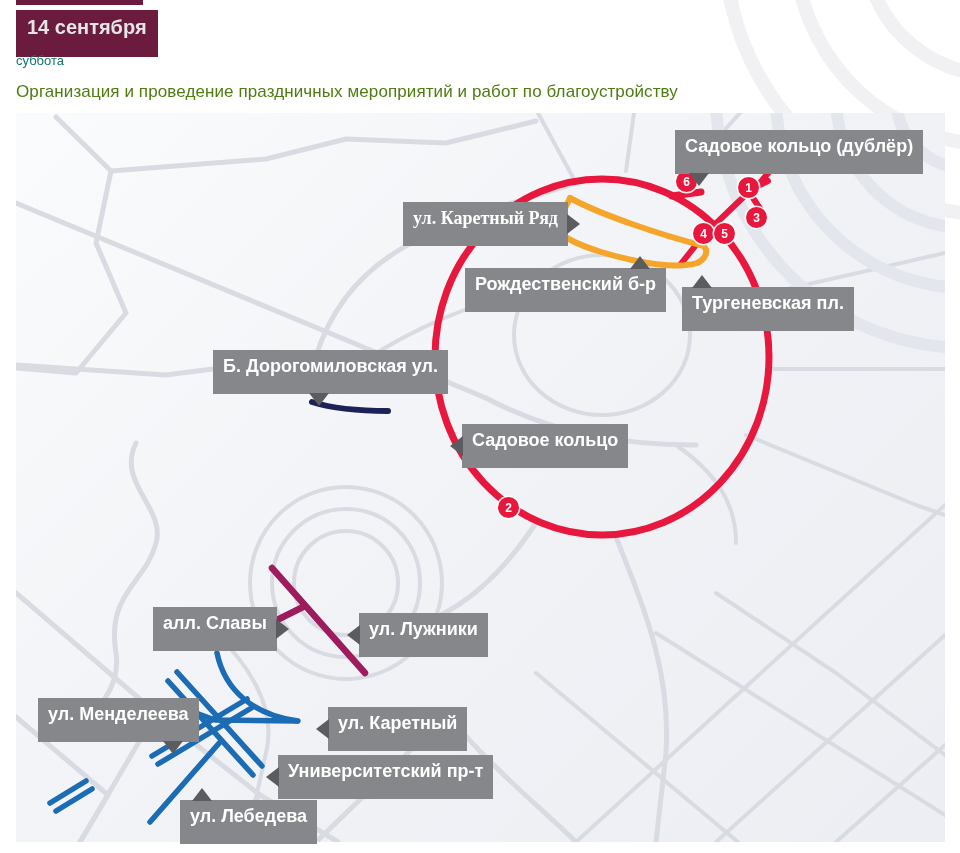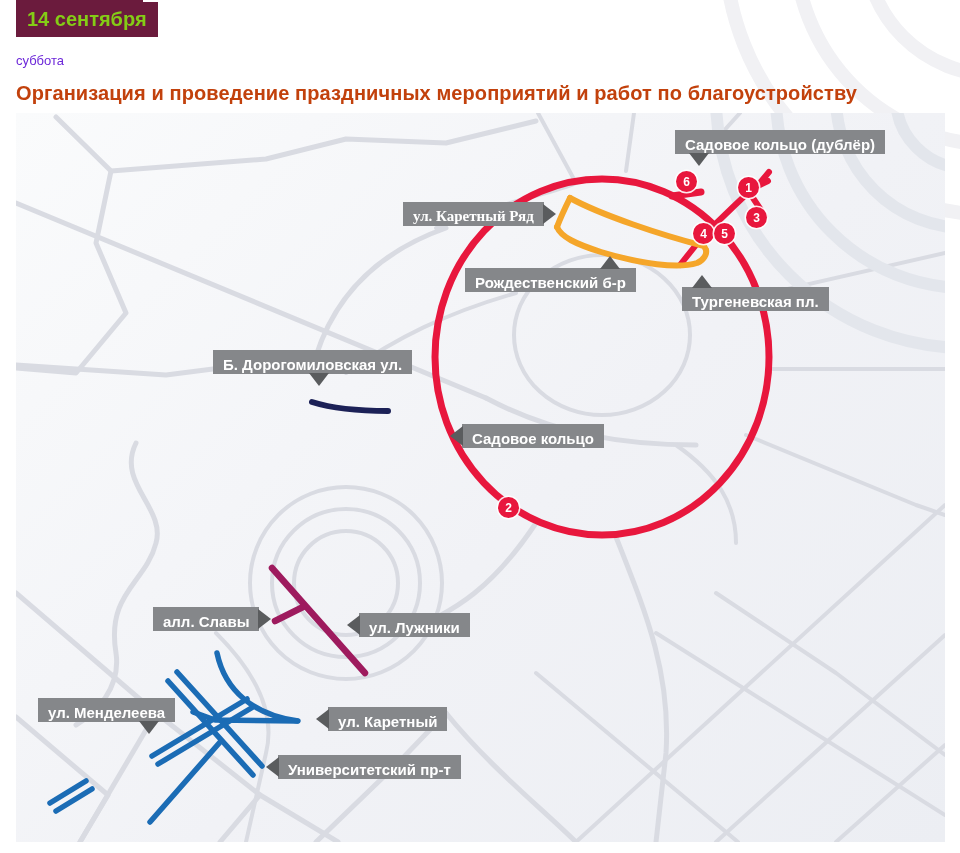--- a/index.html
+++ b/index.html
@@ -2,32 +2,32 @@
 <html><head>
 <meta charset="utf-8">
 <style>
   html,body{margin:0;padding:0;background:#ffffff;}
   body{font-family:"Liberation Sans","DejaVu Sans",sans-serif;}
   .page{position:relative;width:960px;height:853px;background:#ffffff;overflow:hidden;}
   .page-deco{position:absolute;left:0;top:0;z-index:0;}
   
   .hdr{position:absolute;left:0;top:0;width:960px;z-index:3;}
   .date-strip{position:absolute;left:16px;top:0;width:127px;height:5px;background:#6b1b3d;}
-  .date-badge{position:absolute;left:16px;top:2px;background:#6b1b3d;color:#84cc16;
-      font-weight:bold;font-size:20px;padding:7px 11px 8px;line-height:1;}
-  .weekday{position:absolute;left:16px;top:53px;font-size:13px;color:#6d28d9;}
-  .page-title{position:absolute;left:16px;top:82px;width:900px;font-size:20px;
-      font-weight:bold;color:#c2410c;letter-spacing:.1px;}
+  .date-badge{position:absolute;left:16px;top:10px;background:#6b1b3d;color:#e5e5e5;
+      font-weight:bold;font-size:20px;padding:7px 11px 20px;line-height:1;}
+  .weekday{position:absolute;left:16px;top:53px;font-size:13px;color:#0f766e;}
+  .page-title{position:absolute;left:16px;top:82px;width:900px;font-size:17px;
+      font-weight:normal;color:#4d7c0f;letter-spacing:.1px;}
   
   .map{position:absolute;left:16px;top:113px;width:929px;height:729px;z-index:1;
       background:linear-gradient(135deg,#fafbfc 0%,#f1f2f6 55%,#eceef3 100%);}
   .map svg{position:absolute;left:0;top:0;}
   
   .badge{position:absolute;background:#85878a;color:#ffffff;font-weight:bold;
-      font-size:15px;line-height:1;padding:7px 10px 2px;white-space:nowrap;z-index:6;}
+      font-size:18px;line-height:1;padding:7px 10px 19px;white-space:nowrap;z-index:6;}
   .ptr{position:absolute;width:0;height:0;}
   .ptr-down{bottom:-12px;border-left:10px solid transparent;border-right:10px solid transparent;
       border-top:13px solid #5a5c5e;}
   .ptr-up{top:-12px;border-left:10px solid transparent;border-right:10px solid transparent;
       border-bottom:13px solid #5a5c5e;}
   .ptr-left{left:-12px;top:50%;transform:translateY(-50%);
       border-top:10px solid transparent;border-bottom:10px solid transparent;
       border-right:13px solid #5a5c5e;}
   .ptr-right{right:-12px;top:50%;transform:translateY(-50%);
       border-top:10px solid transparent;border-bottom:10px solid transparent;
@@ -205,14 +205,18 @@
       <i class="ptr ptr-down"></i>
     </div>
     <div class="badge b-kosy">
       <span>ул. Каретный</span>
       <i class="ptr ptr-left"></i>
     </div>
     <div class="badge b-univ">
       <span>Университетский пр-т</span>
       <i class="ptr ptr-left"></i>
     </div>
+    <div class="badge b-lebed">
+      <span>ул. Лебедева</span>
+      <i class="ptr ptr-up"></i>
+    </div>
   </div>
 </div>
 
 </body></html>

